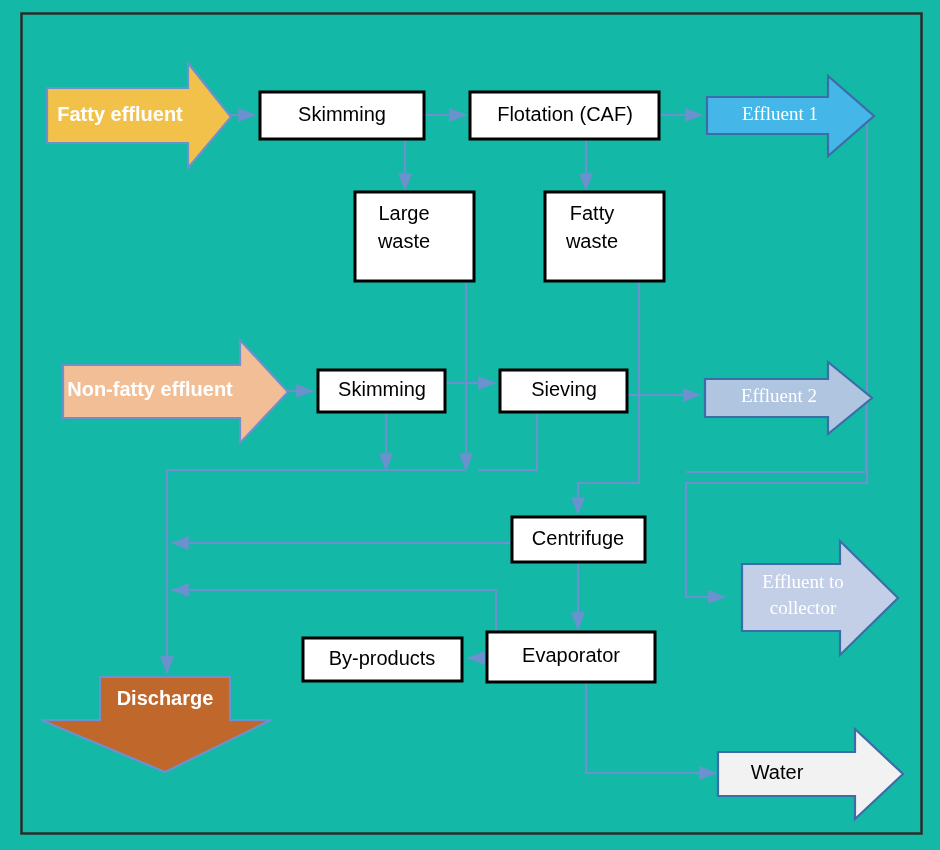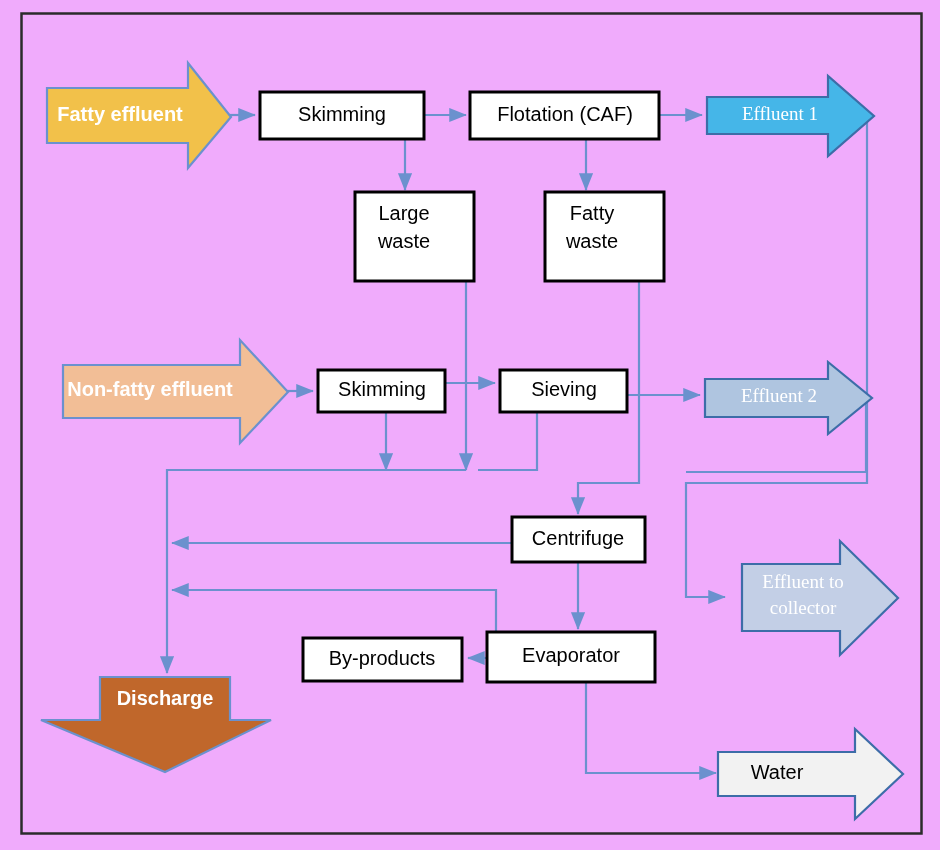--- a/index.html
+++ b/index.html
@@ -7,21 +7,21 @@
     padding: 0;
     background: #ffffff;
   }
   body {
     font-family: "Liberation Sans", sans-serif;
   }
   #canvas {
     position: relative;
     width: 940px;
     height: 850px;
-    background: #f0abfc;
+    background: #14b8a6;
     overflow: hidden;
   }
   svg.flow {
     position: absolute;
     left: 0;
     top: 0;
     width: 940px;
     height: 850px;
   }
   .box-label {

